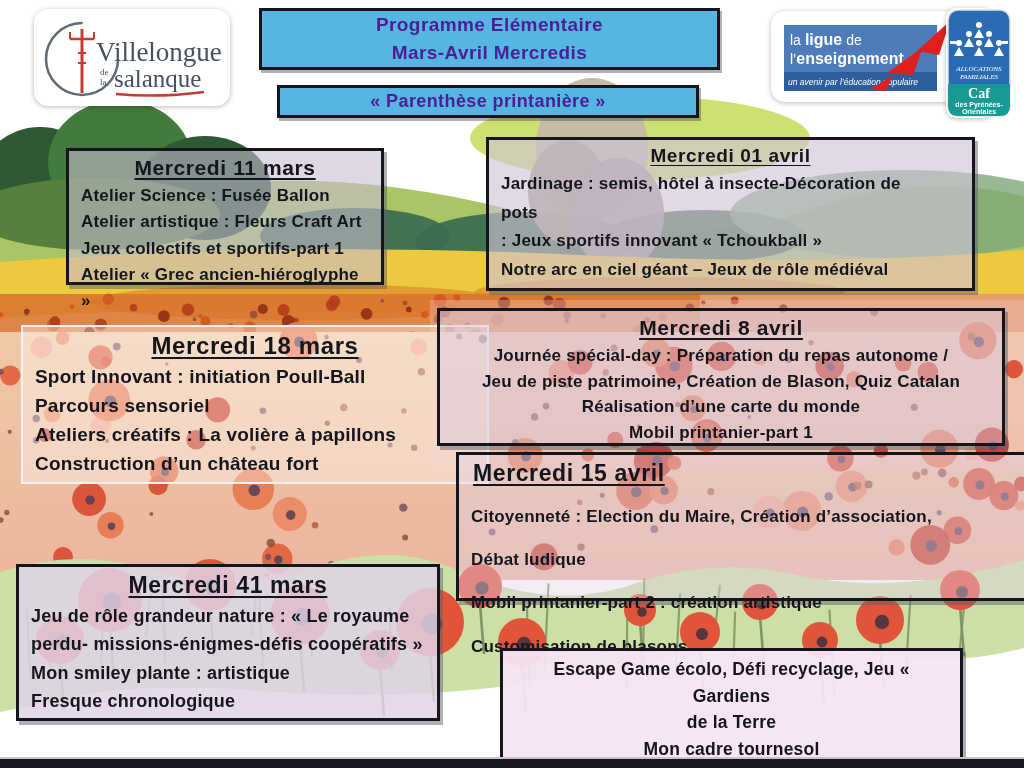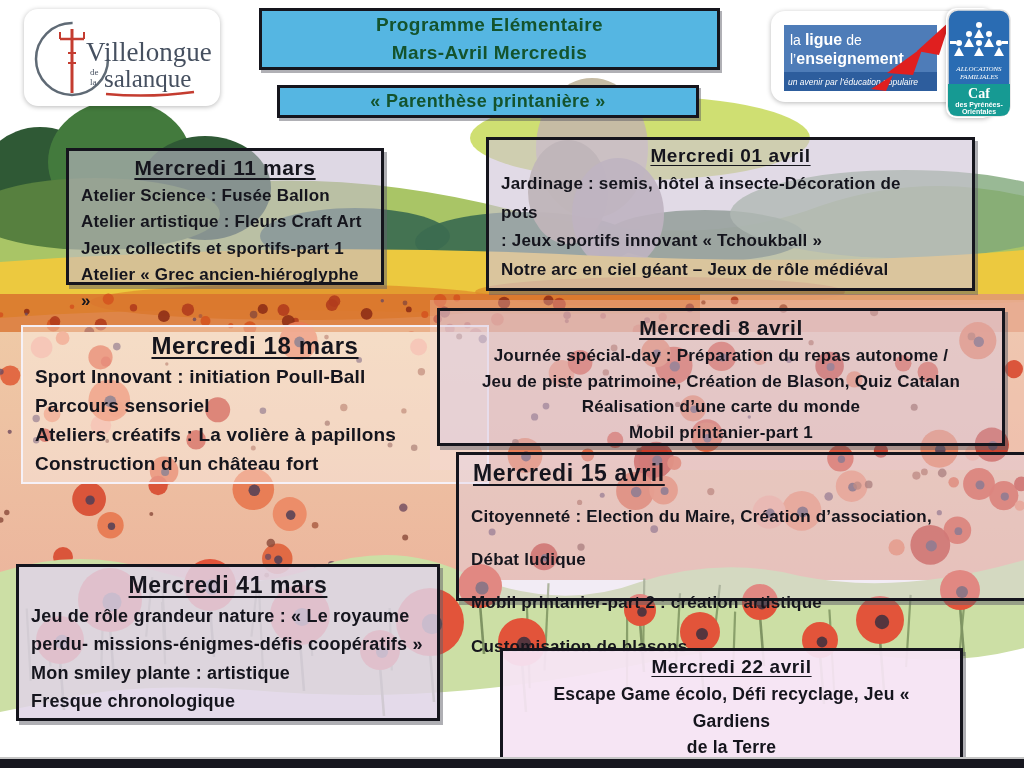--- a/index.html
+++ b/index.html
@@ -3,27 +3,27 @@
 <meta charset="utf-8">
 <style>
   html,body{margin:0;padding:0;background:#fff;}
   body{width:1024px;height:768px;overflow:hidden;font-family:"Liberation Sans",sans-serif;}
   .stage{position:relative;width:1024px;height:768px;background:#fff;overflow:hidden;}
   #bg{position:absolute;left:0;top:0;z-index:0;}
 
   
   .banner{position:absolute;z-index:3;background:#55b6e2;border:3px solid #15151d;box-sizing:border-box;
           display:flex;flex-direction:column;justify-content:center;align-items:center;
-          font-weight:bold;color:#14532d;box-shadow:2px 3px 0 rgba(80,80,90,.45);}
+          font-weight:bold;color:#4c1d95;box-shadow:2px 3px 0 rgba(80,80,90,.45);}
   #banner-main{left:259px;top:8px;width:461px;height:62px;font-size:19px;line-height:1.45;letter-spacing:.4px;}
   #banner-sub{left:277px;top:85px;width:422px;height:33px;font-size:18px;letter-spacing:.4px;}
 
   
   .logo-card{position:absolute;z-index:3;background:#fff;border-radius:14px;box-shadow:0 1px 5px rgba(0,0,0,.28);}
-  #logo-villelongue{left:24px;top:9px;width:196px;height:97px;}
+  #logo-villelongue{left:34px;top:9px;width:196px;height:97px;}
   #logo-ligue{left:735px;top:11px;width:193px;height:91px;margin-left:36px;}
   #logo-caf{left:946px;top:8px;width:47px;height:110px;border-radius:10px;}
 
   
   .sched-box{position:absolute;z-index:2;border:3px solid #15151d;box-sizing:border-box;
              box-shadow:3px 4px 0 rgba(95,95,105,.5);padding:5px 12px 4px 12px;
              color:#15151d;font-weight:bold;letter-spacing:.2px;}
   .sched-title{text-align:center;font-size:21px;text-decoration:underline;text-underline-offset:3px;
                margin-bottom:3px;letter-spacing:.6px;}
   .line{font-size:17px;line-height:1.55;}
@@ -510,21 +510,20 @@
     <div class="sched-title">Mercredi 41 mars</div>
     <div class="sched-lines">
         <div class="line">Jeu de rôle grandeur nature : « Le royaume</div>
         <div class="line">perdu- missions-énigmes-défis coopératifs »</div>
         <div class="line">Mon smiley plante : artistique</div>
         <div class="line">Fresque chronologique</div>
       </div>
   </div>
 
   <div class="sched-box center-lines" id="box-avril22">
-    <div class="sched-title">Mercredi 22 avril</div>
     <div class="sched-lines">
         <div class="line">Escape Game écolo, Défi recyclage, Jeu « Gardiens</div>
         <div class="line">de la Terre</div>
         <div class="line">Mon cadre tournesol</div>
       </div>
   </div>
 
   <div id="footer-line"></div>
   <div id="footer-bar"></div>
 </div>

